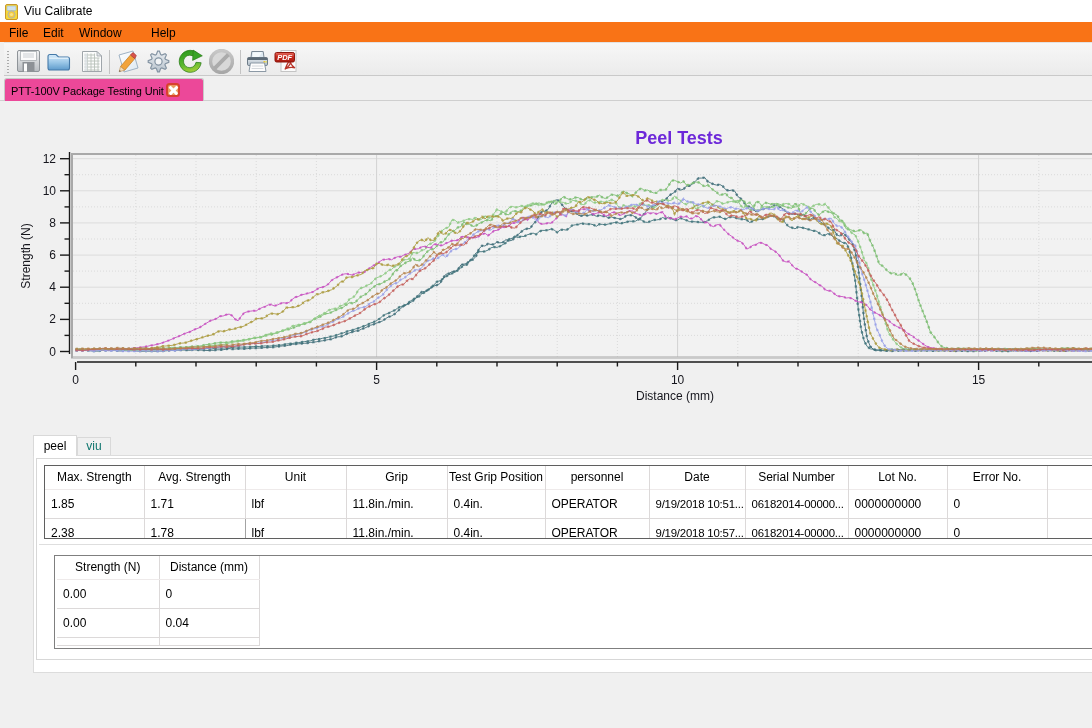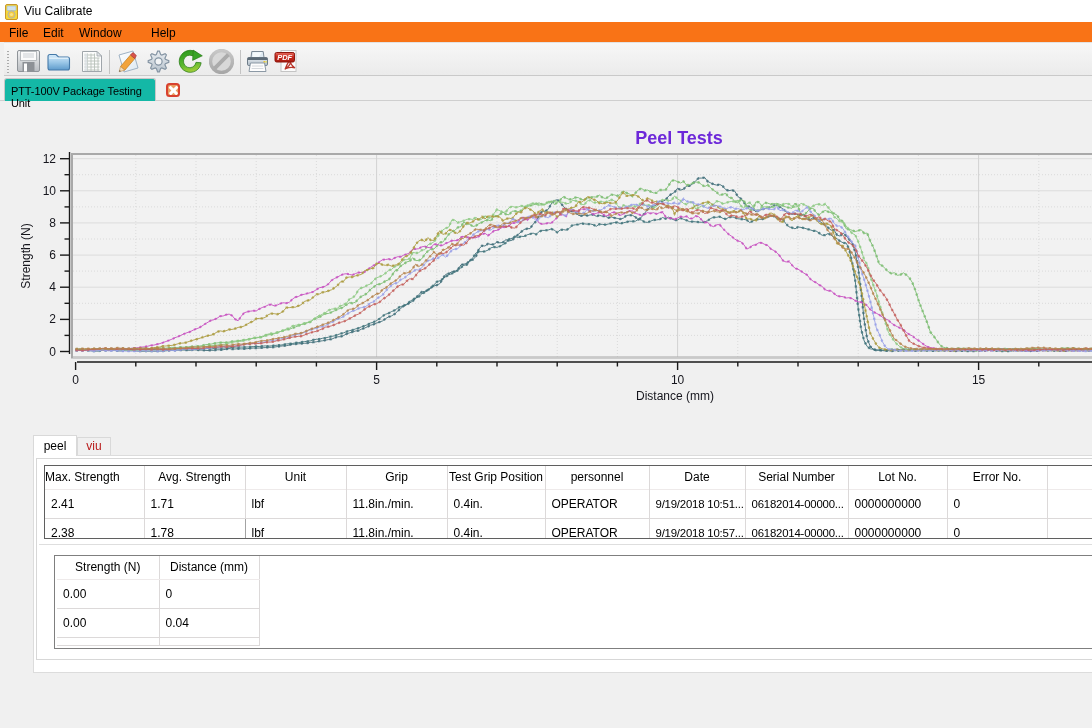--- a/index.html
+++ b/index.html
@@ -4,21 +4,21 @@
 * { margin:0; padding:0; box-sizing:border-box; }
 html,body { width:1092px; height:728px; overflow:hidden; background:#f0f0f0;
   font-family:"Liberation Sans",sans-serif; font-size:12px; color:#000; }
 .titlebar { position:absolute; left:0; top:0; width:1092px; height:22px; background:#fff; }
 .titlebar .txt { position:absolute; left:24px; top:4px; font-size:12px; }
 .menubar { position:absolute; left:0; top:22px; width:1092px; height:20px; background:#f97316; }
 .menubar span { position:absolute; top:4px; font-size:12px; }
 .toolbar { position:absolute; left:4px; top:42px; width:1092px; height:34px;
   background:linear-gradient(#f7f7f7,#ebebeb); border-top:1px solid #e2e2e2; border-bottom:1px solid #c9c9c9;font-style:italic; }
 .tabstrip { position:absolute; left:0; top:77px; width:1092px; height:24px; background:#f0f0f0; border-bottom:1px solid #cfcfcf; }
-.doctab { position:absolute; left:4px; top:1px; width:152px; height:23px; background:#14b8a6;
+.doctab { position:absolute; left:4px; top:1px; width:200px; height:23px; background:#ec4899;
   border:1px solid #c8c8c8; border-bottom:none; border-radius:3px 3px 0 0; }
 .doctab .t { position:absolute; left:6px; font-size:11px; letter-spacing:-0.1px; top:6px; }
 .doctab .x { position:absolute; left:161px; top:4px; width:14px; height:14px; background:#e99d62;
   border:2px solid #d8412f; border-radius:3.5px; }
 .doctab .x:before, .doctab .x:after { content:""; position:absolute; left:-0.5px; top:3.8px;
   width:11px; height:2.6px; background:#fff; border-radius:1px; }
 .doctab .x:before { transform:rotate(45deg); }
 .doctab .x:after { transform:rotate(-45deg); }
 .chart { position:absolute; left:0; top:101px; width:1092px; height:310px; }
 .charttitle { position:absolute; left:479px; top:128px; width:400px; text-align:center;
@@ -260,41 +260,41 @@
 <polyline fill="none" stroke="#ab9b3e" stroke-width="0.9" points="75.6,350.2 78.6,350.1 81.6,349.6 84.6,349.3 87.6,349.1 90.6,349.5 93.7,348.9 96.7,349.0 99.7,349.6 102.7,349.7 105.7,349.5 108.7,349.8 111.7,349.5 114.7,349.3 117.7,349.4 120.8,349.2 123.8,348.8 126.8,349.1 129.8,349.2 132.8,348.8 135.8,348.4 138.8,349.3 141.8,349.4 144.8,348.9 147.8,348.9 150.8,348.4 153.9,347.6 156.9,347.3 159.9,347.0 162.9,346.1 165.9,346.0 168.9,345.6 171.9,345.4 174.9,344.7 177.9,343.8 180.9,343.2 184.0,343.0 187.0,342.2 190.0,341.1 193.0,340.2 196.0,339.4 199.0,338.5 202.0,337.5 205.0,336.6 208.0,335.6 211.1,335.2 214.1,333.9 217.1,331.9 220.1,330.9 223.1,331.4 226.1,330.7 229.1,329.5 232.1,329.4 235.1,328.7 238.1,327.4 241.2,327.0 244.2,326.0 247.2,324.1 250.2,322.5 253.2,321.2 256.2,318.7 259.2,318.4 262.2,318.4 265.2,317.4 268.2,314.7 271.2,313.6 274.3,313.7 277.3,314.2 280.3,313.2 283.3,311.1 286.3,307.7 289.3,307.6 292.3,307.2 295.3,307.2 298.3,305.8 301.4,304.7 304.4,301.4 307.4,300.6 310.4,299.8 313.4,297.0 316.4,294.4 319.4,294.0 322.4,292.3 325.4,291.9 328.4,290.8 331.5,289.8 334.5,287.7 337.5,285.5 340.5,281.8 343.5,281.4 346.5,277.6 349.5,277.0 352.5,277.0 355.5,275.8 358.5,275.1 361.5,274.4 364.6,270.6 367.6,269.8 370.6,268.8 373.6,267.9 376.6,263.7 379.6,263.4 382.6,264.8 385.6,265.3 388.6,264.8 391.6,266.2 394.7,265.1 397.7,264.6 400.7,261.8 403.7,257.4 406.7,256.0 409.7,254.2 412.7,249.8 415.7,244.4 418.7,240.9 421.8,239.8 424.8,241.5 427.8,237.6 430.8,240.2 433.8,240.4 436.8,235.5 439.8,230.7 442.8,234.4 445.8,233.5 448.8,229.9 451.9,230.2 454.9,232.7 457.9,233.3 460.9,230.2 463.9,225.7 466.9,223.0 469.9,223.0 472.9,221.5 475.9,219.2 478.9,219.3 482.0,216.8 485.0,219.0 488.0,216.0 491.0,216.0 494.0,217.0 497.0,216.1 500.0,217.2 503.0,220.8 506.0,219.0 509.0,218.1 512.1,218.8 515.1,214.8 518.1,212.1 521.1,212.4 524.1,208.4 527.1,207.6 530.1,209.4 533.1,211.0 536.1,215.0 539.1,211.2 542.1,209.4 545.2,213.0 548.2,211.8 551.2,212.2 554.2,213.5 557.2,216.8 560.2,214.5 563.2,210.7 566.2,209.5 569.2,208.7 572.2,207.6 575.3,207.0 578.3,201.9 581.3,202.2 584.3,200.2 587.3,196.7 590.3,197.9 593.3,199.4 596.3,200.4 599.3,203.1 602.4,203.7 605.4,202.9 608.4,202.5 611.4,203.3 614.4,203.0 617.4,200.7 620.4,196.0 623.4,192.5 626.4,195.9 629.4,195.7 632.5,195.1 635.5,195.1 638.5,196.6 641.5,199.5 644.5,201.3 647.5,198.4 650.5,199.3 653.5,201.9 656.5,201.5 659.5,203.5 662.6,203.6 665.6,205.9 668.6,205.5 671.6,207.0 674.6,213.8 677.6,209.9 680.6,208.2 683.6,209.8 686.6,211.8 689.6,208.5 692.7,208.1 695.7,205.5 698.7,204.9 701.7,203.6 704.7,202.5 707.7,201.8 710.7,203.1 713.7,205.6 716.7,205.5 719.7,208.8 722.8,209.1 725.8,211.2 728.8,212.4 731.8,211.3 734.8,211.2 737.8,212.2 740.8,210.1 743.8,213.6 746.8,219.2 749.8,218.7 752.9,220.1 755.9,220.5 758.9,216.0 761.9,217.3 764.9,218.3 767.9,215.6 770.9,212.8 773.9,214.4 776.9,217.5 779.9,221.8 783.0,221.7 786.0,216.6 789.0,217.3 792.0,220.9 795.0,217.3 798.0,215.7 801.0,219.2 804.0,218.9 807.0,217.9 810.0,217.0 813.1,215.3 816.1,218.7 819.1,223.3 822.1,224.0 825.1,223.1 828.1,224.2 831.1,225.7 834.1,234.8 837.1,243.3 840.1,245.4 843.2,246.0 846.2,251.7 849.2,257.0 852.2,264.2 855.2,272.3 858.2,280.5 861.2,289.8 864.2,304.1 867.2,318.9 870.2,333.2 873.3,339.1 876.3,344.3 879.3,347.8 882.3,348.7 885.3,349.5 888.3,349.9 891.3,350.1 894.3,349.8 897.3,349.6 900.3,350.0 903.4,350.3 906.4,350.3 909.4,350.3 912.4,349.9 915.4,350.0 918.4,350.1 921.4,350.3 924.4,350.2 927.4,349.8 930.4,349.4 933.5,349.5 936.5,350.2 939.5,350.6 942.5,350.0 945.5,350.2 948.5,350.4 951.5,350.4 954.5,350.6 957.5,350.0 960.5,349.9 963.6,350.2 966.6,350.2 969.6,349.8 972.6,349.7 975.6,349.9 978.6,349.6 981.6,349.7 984.6,349.8 987.6,349.4 990.6,349.8 993.7,350.0 996.7,349.7 999.7,350.2 1002.7,350.4 1005.7,350.2 1008.7,350.4 1011.7,349.9 1014.7,350.4 1017.7,350.9 1020.7,350.2 1023.8,349.6 1026.8,349.5 1029.8,349.2 1032.8,349.5 1035.8,349.6 1038.8,349.5 1041.8,349.9 1044.8,350.4 1047.8,350.4 1050.8,350.4 1053.8,350.1 1056.9,350.3 1059.9,350.5 1062.9,350.9 1065.9,350.6 1068.9,350.0 1071.9,350.0 1074.9,350.3 1077.9,350.3 1080.9,349.7 1084.0,350.1 1087.0,350.3 1090.0,350.0 1093.0,349.6"></polyline>
 <polyline fill="none" stroke="#ab9b3e" stroke-width="2.3" stroke-dasharray="2.2 3.6" opacity="0.8" points="75.6,350.2 78.6,350.1 81.6,349.6 84.6,349.3 87.6,349.1 90.6,349.5 93.7,348.9 96.7,349.0 99.7,349.6 102.7,349.7 105.7,349.5 108.7,349.8 111.7,349.5 114.7,349.3 117.7,349.4 120.8,349.2 123.8,348.8 126.8,349.1 129.8,349.2 132.8,348.8 135.8,348.4 138.8,349.3 141.8,349.4 144.8,348.9 147.8,348.9 150.8,348.4 153.9,347.6 156.9,347.3 159.9,347.0 162.9,346.1 165.9,346.0 168.9,345.6 171.9,345.4 174.9,344.7 177.9,343.8 180.9,343.2 184.0,343.0 187.0,342.2 190.0,341.1 193.0,340.2 196.0,339.4 199.0,338.5 202.0,337.5 205.0,336.6 208.0,335.6 211.1,335.2 214.1,333.9 217.1,331.9 220.1,330.9 223.1,331.4 226.1,330.7 229.1,329.5 232.1,329.4 235.1,328.7 238.1,327.4 241.2,327.0 244.2,326.0 247.2,324.1 250.2,322.5 253.2,321.2 256.2,318.7 259.2,318.4 262.2,318.4 265.2,317.4 268.2,314.7 271.2,313.6 274.3,313.7 277.3,314.2 280.3,313.2 283.3,311.1 286.3,307.7 289.3,307.6 292.3,307.2 295.3,307.2 298.3,305.8 301.4,304.7 304.4,301.4 307.4,300.6 310.4,299.8 313.4,297.0 316.4,294.4 319.4,294.0 322.4,292.3 325.4,291.9 328.4,290.8 331.5,289.8 334.5,287.7 337.5,285.5 340.5,281.8 343.5,281.4 346.5,277.6 349.5,277.0 352.5,277.0 355.5,275.8 358.5,275.1 361.5,274.4 364.6,270.6 367.6,269.8 370.6,268.8 373.6,267.9 376.6,263.7 379.6,263.4 382.6,264.8 385.6,265.3 388.6,264.8 391.6,266.2 394.7,265.1 397.7,264.6 400.7,261.8 403.7,257.4 406.7,256.0 409.7,254.2 412.7,249.8 415.7,244.4 418.7,240.9 421.8,239.8 424.8,241.5 427.8,237.6 430.8,240.2 433.8,240.4 436.8,235.5 439.8,230.7 442.8,234.4 445.8,233.5 448.8,229.9 451.9,230.2 454.9,232.7 457.9,233.3 460.9,230.2 463.9,225.7 466.9,223.0 469.9,223.0 472.9,221.5 475.9,219.2 478.9,219.3 482.0,216.8 485.0,219.0 488.0,216.0 491.0,216.0 494.0,217.0 497.0,216.1 500.0,217.2 503.0,220.8 506.0,219.0 509.0,218.1 512.1,218.8 515.1,214.8 518.1,212.1 521.1,212.4 524.1,208.4 527.1,207.6 530.1,209.4 533.1,211.0 536.1,215.0 539.1,211.2 542.1,209.4 545.2,213.0 548.2,211.8 551.2,212.2 554.2,213.5 557.2,216.8 560.2,214.5 563.2,210.7 566.2,209.5 569.2,208.7 572.2,207.6 575.3,207.0 578.3,201.9 581.3,202.2 584.3,200.2 587.3,196.7 590.3,197.9 593.3,199.4 596.3,200.4 599.3,203.1 602.4,203.7 605.4,202.9 608.4,202.5 611.4,203.3 614.4,203.0 617.4,200.7 620.4,196.0 623.4,192.5 626.4,195.9 629.4,195.7 632.5,195.1 635.5,195.1 638.5,196.6 641.5,199.5 644.5,201.3 647.5,198.4 650.5,199.3 653.5,201.9 656.5,201.5 659.5,203.5 662.6,203.6 665.6,205.9 668.6,205.5 671.6,207.0 674.6,213.8 677.6,209.9 680.6,208.2 683.6,209.8 686.6,211.8 689.6,208.5 692.7,208.1 695.7,205.5 698.7,204.9 701.7,203.6 704.7,202.5 707.7,201.8 710.7,203.1 713.7,205.6 716.7,205.5 719.7,208.8 722.8,209.1 725.8,211.2 728.8,212.4 731.8,211.3 734.8,211.2 737.8,212.2 740.8,210.1 743.8,213.6 746.8,219.2 749.8,218.7 752.9,220.1 755.9,220.5 758.9,216.0 761.9,217.3 764.9,218.3 767.9,215.6 770.9,212.8 773.9,214.4 776.9,217.5 779.9,221.8 783.0,221.7 786.0,216.6 789.0,217.3 792.0,220.9 795.0,217.3 798.0,215.7 801.0,219.2 804.0,218.9 807.0,217.9 810.0,217.0 813.1,215.3 816.1,218.7 819.1,223.3 822.1,224.0 825.1,223.1 828.1,224.2 831.1,225.7 834.1,234.8 837.1,243.3 840.1,245.4 843.2,246.0 846.2,251.7 849.2,257.0 852.2,264.2 855.2,272.3 858.2,280.5 861.2,289.8 864.2,304.1 867.2,318.9 870.2,333.2 873.3,339.1 876.3,344.3 879.3,347.8 882.3,348.7 885.3,349.5 888.3,349.9 891.3,350.1 894.3,349.8 897.3,349.6 900.3,350.0 903.4,350.3 906.4,350.3 909.4,350.3 912.4,349.9 915.4,350.0 918.4,350.1 921.4,350.3 924.4,350.2 927.4,349.8 930.4,349.4 933.5,349.5 936.5,350.2 939.5,350.6 942.5,350.0 945.5,350.2 948.5,350.4 951.5,350.4 954.5,350.6 957.5,350.0 960.5,349.9 963.6,350.2 966.6,350.2 969.6,349.8 972.6,349.7 975.6,349.9 978.6,349.6 981.6,349.7 984.6,349.8 987.6,349.4 990.6,349.8 993.7,350.0 996.7,349.7 999.7,350.2 1002.7,350.4 1005.7,350.2 1008.7,350.4 1011.7,349.9 1014.7,350.4 1017.7,350.9 1020.7,350.2 1023.8,349.6 1026.8,349.5 1029.8,349.2 1032.8,349.5 1035.8,349.6 1038.8,349.5 1041.8,349.9 1044.8,350.4 1047.8,350.4 1050.8,350.4 1053.8,350.1 1056.9,350.3 1059.9,350.5 1062.9,350.9 1065.9,350.6 1068.9,350.0 1071.9,350.0 1074.9,350.3 1077.9,350.3 1080.9,349.7 1084.0,350.1 1087.0,350.3 1090.0,350.0 1093.0,349.6"></polyline>
 <polyline fill="none" stroke="#98a0e8" stroke-width="0.9" points="75.6,350.4 78.6,350.4 81.6,350.7 84.6,350.4 87.6,350.4 90.6,350.8 93.7,351.1 96.7,350.8 99.7,350.3 102.7,350.0 105.7,350.5 108.7,350.9 111.7,350.7 114.7,350.6 117.7,350.7 120.8,351.0 123.8,351.0 126.8,351.2 129.8,351.2 132.8,351.2 135.8,351.2 138.8,351.1 141.8,350.6 144.8,350.7 147.8,350.8 150.8,351.0 153.9,350.8 156.9,351.0 159.9,351.2 162.9,350.9 165.9,350.3 168.9,350.2 171.9,350.6 174.9,350.5 177.9,350.0 180.9,349.7 184.0,349.1 187.0,348.9 190.0,349.3 193.0,349.4 196.0,349.1 199.0,348.7 202.0,348.8 205.0,348.4 208.0,348.2 211.1,348.0 214.1,347.0 217.1,346.7 220.1,347.0 223.1,346.6 226.1,346.3 229.1,346.2 232.1,345.8 235.1,345.9 238.1,345.7 241.2,344.8 244.2,344.3 247.2,344.1 250.2,343.5 253.2,343.5 256.2,343.4 259.2,342.8 262.2,342.4 265.2,341.8 268.2,341.1 271.2,340.5 274.3,340.4 277.3,339.7 280.3,339.0 283.3,338.1 286.3,337.9 289.3,337.1 292.3,335.7 295.3,334.8 298.3,334.3 301.4,333.4 304.4,332.4 307.4,330.9 310.4,329.9 313.4,329.1 316.4,328.1 319.4,327.2 322.4,326.5 325.4,325.8 328.4,323.8 331.5,322.4 334.5,321.0 337.5,319.0 340.5,318.0 343.5,316.5 346.5,314.4 349.5,312.5 352.5,311.0 355.5,310.3 358.5,308.4 361.5,307.6 364.6,307.0 367.6,305.3 370.6,302.7 373.6,301.8 376.6,298.8 379.6,296.9 382.6,295.0 385.6,290.9 388.6,288.1 391.6,285.1 394.7,283.4 397.7,282.9 400.7,279.6 403.7,278.5 406.7,276.0 409.7,273.6 412.7,272.1 415.7,269.6 418.7,270.1 421.8,267.8 424.8,263.8 427.8,260.6 430.8,260.0 433.8,258.3 436.8,259.0 439.8,256.7 442.8,254.7 445.8,257.3 448.8,253.8 451.9,250.1 454.9,249.1 457.9,248.7 460.9,244.7 463.9,243.3 466.9,240.2 469.9,238.0 472.9,235.0 475.9,232.9 478.9,231.1 482.0,230.8 485.0,230.7 488.0,229.0 491.0,230.2 494.0,227.2 497.0,225.2 500.0,226.1 503.0,225.8 506.0,223.1 509.0,223.2 512.1,219.2 515.1,219.5 518.1,222.2 521.1,221.2 524.1,219.6 527.1,218.2 530.1,215.5 533.1,217.7 536.1,220.6 539.1,219.5 542.1,214.4 545.2,216.6 548.2,217.9 551.2,215.0 554.2,212.6 557.2,212.3 560.2,212.7 563.2,214.7 566.2,216.0 569.2,211.2 572.2,209.3 575.3,212.0 578.3,212.8 581.3,213.5 584.3,212.7 587.3,209.2 590.3,210.2 593.3,211.0 596.3,210.8 599.3,210.4 602.4,209.2 605.4,207.2 608.4,205.3 611.4,206.1 614.4,207.1 617.4,208.3 620.4,207.7 623.4,208.5 626.4,206.7 629.4,206.0 632.5,204.4 635.5,204.4 638.5,205.5 641.5,204.6 644.5,204.7 647.5,206.5 650.5,206.0 653.5,205.1 656.5,203.3 659.5,200.7 662.6,203.4 665.6,202.7 668.6,203.5 671.6,203.8 674.6,202.8 677.6,204.2 680.6,202.9 683.6,198.8 686.6,201.2 689.6,202.1 692.7,202.2 695.7,204.0 698.7,204.5 701.7,204.9 704.7,207.0 707.7,208.4 710.7,206.5 713.7,205.7 716.7,205.7 719.7,206.5 722.8,207.5 725.8,209.0 728.8,207.7 731.8,207.0 734.8,208.9 737.8,208.4 740.8,209.7 743.8,209.6 746.8,208.1 749.8,208.1 752.9,208.8 755.9,210.5 758.9,210.7 761.9,208.8 764.9,208.6 767.9,208.8 770.9,209.4 773.9,209.3 776.9,206.6 779.9,210.7 783.0,209.8 786.0,210.5 789.0,213.2 792.0,213.7 795.0,210.2 798.0,210.9 801.0,212.4 804.0,209.5 807.0,207.3 810.0,210.9 813.1,214.3 816.1,217.4 819.1,221.0 822.1,219.7 825.1,218.7 828.1,219.3 831.1,218.1 834.1,223.4 837.1,226.1 840.1,225.9 843.2,229.0 846.2,234.0 849.2,238.4 852.2,242.4 855.2,245.4 858.2,257.4 861.2,270.7 864.2,279.6 867.2,289.8 870.2,300.9 873.3,314.6 876.3,327.9 879.3,334.1 882.3,341.5 885.3,346.7 888.3,349.0 891.3,349.8 894.3,349.9 897.3,350.2 900.3,350.6 903.4,350.2 906.4,350.9 909.4,351.1 912.4,350.7 915.4,350.8 918.4,350.6 921.4,350.1 924.4,350.3 927.4,350.4 930.4,350.2 933.5,350.3 936.5,350.4 939.5,350.4 942.5,350.0 945.5,350.1 948.5,350.3 951.5,350.4 954.5,350.1 957.5,350.0 960.5,349.8 963.6,350.2 966.6,350.5 969.6,350.3 972.6,350.2 975.6,350.1 978.6,350.5 981.6,350.8 984.6,350.3 987.6,350.2 990.6,350.7 993.7,350.5 996.7,350.4 999.7,350.4 1002.7,350.4 1005.7,350.5 1008.7,350.6 1011.7,350.6 1014.7,350.6 1017.7,351.0 1020.7,350.8 1023.8,351.0 1026.8,350.8 1029.8,350.7 1032.8,350.9 1035.8,350.7 1038.8,350.5 1041.8,350.4 1044.8,350.3 1047.8,350.6 1050.8,350.4 1053.8,350.0 1056.9,349.8 1059.9,350.1 1062.9,350.4 1065.9,350.3 1068.9,350.3 1071.9,350.7 1074.9,350.8 1077.9,350.7 1080.9,350.9 1084.0,351.1 1087.0,351.0 1090.0,350.8 1093.0,350.5"></polyline>
 <polyline fill="none" stroke="#98a0e8" stroke-width="2.3" stroke-dasharray="2.2 3.6" opacity="0.8" points="75.6,350.4 78.6,350.4 81.6,350.7 84.6,350.4 87.6,350.4 90.6,350.8 93.7,351.1 96.7,350.8 99.7,350.3 102.7,350.0 105.7,350.5 108.7,350.9 111.7,350.7 114.7,350.6 117.7,350.7 120.8,351.0 123.8,351.0 126.8,351.2 129.8,351.2 132.8,351.2 135.8,351.2 138.8,351.1 141.8,350.6 144.8,350.7 147.8,350.8 150.8,351.0 153.9,350.8 156.9,351.0 159.9,351.2 162.9,350.9 165.9,350.3 168.9,350.2 171.9,350.6 174.9,350.5 177.9,350.0 180.9,349.7 184.0,349.1 187.0,348.9 190.0,349.3 193.0,349.4 196.0,349.1 199.0,348.7 202.0,348.8 205.0,348.4 208.0,348.2 211.1,348.0 214.1,347.0 217.1,346.7 220.1,347.0 223.1,346.6 226.1,346.3 229.1,346.2 232.1,345.8 235.1,345.9 238.1,345.7 241.2,344.8 244.2,344.3 247.2,344.1 250.2,343.5 253.2,343.5 256.2,343.4 259.2,342.8 262.2,342.4 265.2,341.8 268.2,341.1 271.2,340.5 274.3,340.4 277.3,339.7 280.3,339.0 283.3,338.1 286.3,337.9 289.3,337.1 292.3,335.7 295.3,334.8 298.3,334.3 301.4,333.4 304.4,332.4 307.4,330.9 310.4,329.9 313.4,329.1 316.4,328.1 319.4,327.2 322.4,326.5 325.4,325.8 328.4,323.8 331.5,322.4 334.5,321.0 337.5,319.0 340.5,318.0 343.5,316.5 346.5,314.4 349.5,312.5 352.5,311.0 355.5,310.3 358.5,308.4 361.5,307.6 364.6,307.0 367.6,305.3 370.6,302.7 373.6,301.8 376.6,298.8 379.6,296.9 382.6,295.0 385.6,290.9 388.6,288.1 391.6,285.1 394.7,283.4 397.7,282.9 400.7,279.6 403.7,278.5 406.7,276.0 409.7,273.6 412.7,272.1 415.7,269.6 418.7,270.1 421.8,267.8 424.8,263.8 427.8,260.6 430.8,260.0 433.8,258.3 436.8,259.0 439.8,256.7 442.8,254.7 445.8,257.3 448.8,253.8 451.9,250.1 454.9,249.1 457.9,248.7 460.9,244.7 463.9,243.3 466.9,240.2 469.9,238.0 472.9,235.0 475.9,232.9 478.9,231.1 482.0,230.8 485.0,230.7 488.0,229.0 491.0,230.2 494.0,227.2 497.0,225.2 500.0,226.1 503.0,225.8 506.0,223.1 509.0,223.2 512.1,219.2 515.1,219.5 518.1,222.2 521.1,221.2 524.1,219.6 527.1,218.2 530.1,215.5 533.1,217.7 536.1,220.6 539.1,219.5 542.1,214.4 545.2,216.6 548.2,217.9 551.2,215.0 554.2,212.6 557.2,212.3 560.2,212.7 563.2,214.7 566.2,216.0 569.2,211.2 572.2,209.3 575.3,212.0 578.3,212.8 581.3,213.5 584.3,212.7 587.3,209.2 590.3,210.2 593.3,211.0 596.3,210.8 599.3,210.4 602.4,209.2 605.4,207.2 608.4,205.3 611.4,206.1 614.4,207.1 617.4,208.3 620.4,207.7 623.4,208.5 626.4,206.7 629.4,206.0 632.5,204.4 635.5,204.4 638.5,205.5 641.5,204.6 644.5,204.7 647.5,206.5 650.5,206.0 653.5,205.1 656.5,203.3 659.5,200.7 662.6,203.4 665.6,202.7 668.6,203.5 671.6,203.8 674.6,202.8 677.6,204.2 680.6,202.9 683.6,198.8 686.6,201.2 689.6,202.1 692.7,202.2 695.7,204.0 698.7,204.5 701.7,204.9 704.7,207.0 707.7,208.4 710.7,206.5 713.7,205.7 716.7,205.7 719.7,206.5 722.8,207.5 725.8,209.0 728.8,207.7 731.8,207.0 734.8,208.9 737.8,208.4 740.8,209.7 743.8,209.6 746.8,208.1 749.8,208.1 752.9,208.8 755.9,210.5 758.9,210.7 761.9,208.8 764.9,208.6 767.9,208.8 770.9,209.4 773.9,209.3 776.9,206.6 779.9,210.7 783.0,209.8 786.0,210.5 789.0,213.2 792.0,213.7 795.0,210.2 798.0,210.9 801.0,212.4 804.0,209.5 807.0,207.3 810.0,210.9 813.1,214.3 816.1,217.4 819.1,221.0 822.1,219.7 825.1,218.7 828.1,219.3 831.1,218.1 834.1,223.4 837.1,226.1 840.1,225.9 843.2,229.0 846.2,234.0 849.2,238.4 852.2,242.4 855.2,245.4 858.2,257.4 861.2,270.7 864.2,279.6 867.2,289.8 870.2,300.9 873.3,314.6 876.3,327.9 879.3,334.1 882.3,341.5 885.3,346.7 888.3,349.0 891.3,349.8 894.3,349.9 897.3,350.2 900.3,350.6 903.4,350.2 906.4,350.9 909.4,351.1 912.4,350.7 915.4,350.8 918.4,350.6 921.4,350.1 924.4,350.3 927.4,350.4 930.4,350.2 933.5,350.3 936.5,350.4 939.5,350.4 942.5,350.0 945.5,350.1 948.5,350.3 951.5,350.4 954.5,350.1 957.5,350.0 960.5,349.8 963.6,350.2 966.6,350.5 969.6,350.3 972.6,350.2 975.6,350.1 978.6,350.5 981.6,350.8 984.6,350.3 987.6,350.2 990.6,350.7 993.7,350.5 996.7,350.4 999.7,350.4 1002.7,350.4 1005.7,350.5 1008.7,350.6 1011.7,350.6 1014.7,350.6 1017.7,351.0 1020.7,350.8 1023.8,351.0 1026.8,350.8 1029.8,350.7 1032.8,350.9 1035.8,350.7 1038.8,350.5 1041.8,350.4 1044.8,350.3 1047.8,350.6 1050.8,350.4 1053.8,350.0 1056.9,349.8 1059.9,350.1 1062.9,350.4 1065.9,350.3 1068.9,350.3 1071.9,350.7 1074.9,350.8 1077.9,350.7 1080.9,350.9 1084.0,351.1 1087.0,351.0 1090.0,350.8 1093.0,350.5"></polyline>
 <polyline fill="none" stroke="#c4605c" stroke-width="0.9" points="75.6,349.8 78.6,350.3 81.6,350.4 84.6,350.4 87.6,349.9 90.6,349.4 93.7,349.1 96.7,349.2 99.7,348.8 102.7,348.3 105.7,348.3 108.7,348.7 111.7,348.6 114.7,348.8 117.7,348.8 120.8,348.8 123.8,348.9 126.8,349.1 129.8,349.2 132.8,349.8 135.8,349.2 138.8,349.4 141.8,349.5 144.8,349.2 147.8,349.2 150.8,349.6 153.9,349.1 156.9,349.0 159.9,349.4 162.9,349.6 165.9,349.4 168.9,349.3 171.9,349.0 174.9,348.8 177.9,348.4 180.9,348.3 184.0,348.4 187.0,348.5 190.0,348.3 193.0,348.4 196.0,348.5 199.0,348.3 202.0,348.3 205.0,347.9 208.0,347.3 211.1,347.3 214.1,347.3 217.1,347.2 220.1,346.7 223.1,346.6 226.1,347.0 229.1,346.6 232.1,346.4 235.1,346.2 238.1,345.5 241.2,345.1 244.2,344.4 247.2,343.9 250.2,344.0 253.2,343.6 256.2,343.4 259.2,343.5 262.2,343.1 265.2,342.5 268.2,342.2 271.2,342.0 274.3,341.6 277.3,340.5 280.3,340.3 283.3,339.5 286.3,338.8 289.3,338.0 292.3,337.2 295.3,336.6 298.3,336.4 301.4,336.1 304.4,335.0 307.4,333.7 310.4,332.8 313.4,331.9 316.4,331.4 319.4,330.0 322.4,328.9 325.4,327.2 328.4,326.7 331.5,325.8 334.5,324.7 337.5,323.3 340.5,322.3 343.5,321.6 346.5,320.4 349.5,318.6 352.5,317.1 355.5,315.2 358.5,314.1 361.5,311.9 364.6,309.4 367.6,307.2 370.6,305.9 373.6,304.4 376.6,303.7 379.6,302.1 382.6,299.2 385.6,297.4 388.6,295.1 391.6,291.9 394.7,289.6 397.7,286.4 400.7,284.9 403.7,284.3 406.7,281.0 409.7,278.8 412.7,279.1 415.7,275.5 418.7,271.6 421.8,269.8 424.8,268.5 427.8,266.1 430.8,262.9 433.8,260.6 436.8,255.4 439.8,252.6 442.8,253.7 445.8,252.6 448.8,250.1 451.9,246.9 454.9,245.2 457.9,245.2 460.9,244.7 463.9,245.2 466.9,242.4 469.9,238.1 472.9,237.8 475.9,235.9 478.9,235.4 482.0,233.1 485.0,229.5 488.0,228.7 491.0,227.1 494.0,226.0 497.0,226.9 500.0,227.2 503.0,226.0 506.0,226.7 509.0,225.9 512.1,227.8 515.1,228.1 518.1,225.2 521.1,222.0 524.1,219.7 527.1,217.8 530.1,217.5 533.1,214.6 536.1,215.6 539.1,213.8 542.1,214.1 545.2,215.3 548.2,212.7 551.2,213.0 554.2,214.0 557.2,211.4 560.2,213.6 563.2,209.0 566.2,208.2 569.2,211.5 572.2,210.5 575.3,210.7 578.3,211.3 581.3,207.7 584.3,207.0 587.3,207.5 590.3,207.9 593.3,209.2 596.3,210.3 599.3,211.3 602.4,212.8 605.4,212.0 608.4,210.4 611.4,208.7 614.4,209.0 617.4,208.7 620.4,209.0 623.4,208.3 626.4,208.1 629.4,208.2 632.5,208.2 635.5,209.3 638.5,207.5 641.5,204.2 644.5,201.3 647.5,200.4 650.5,202.7 653.5,202.6 656.5,204.3 659.5,203.8 662.6,203.6 665.6,205.1 668.6,207.7 671.6,208.1 674.6,205.8 677.6,206.9 680.6,210.2 683.6,210.0 686.6,208.4 689.6,212.2 692.7,212.3 695.7,210.5 698.7,209.8 701.7,210.8 704.7,213.5 707.7,212.6 710.7,207.9 713.7,208.8 716.7,210.0 719.7,210.7 722.8,210.4 725.8,213.3 728.8,216.4 731.8,215.5 734.8,215.7 737.8,217.4 740.8,216.9 743.8,216.2 746.8,214.9 749.8,210.9 752.9,213.6 755.9,214.7 758.9,215.0 761.9,217.4 764.9,215.2 767.9,214.3 770.9,215.9 773.9,215.6 776.9,216.7 779.9,220.2 783.0,216.3 786.0,213.0 789.0,214.0 792.0,213.7 795.0,213.9 798.0,213.9 801.0,214.3 804.0,216.3 807.0,215.9 810.0,214.4 813.1,215.9 816.1,218.6 819.1,216.6 822.1,220.1 825.1,218.9 828.1,220.8 831.1,221.8 834.1,228.4 837.1,230.3 840.1,232.1 843.2,235.5 846.2,240.2 849.2,243.0 852.2,244.8 855.2,248.2 858.2,255.3 861.2,259.3 864.2,263.3 867.2,268.3 870.2,274.6 873.3,280.0 876.3,283.9 879.3,289.2 882.3,293.0 885.3,296.8 888.3,301.9 891.3,308.4 894.3,313.7 897.3,319.6 900.3,324.3 903.4,330.3 906.4,335.9 909.4,341.2 912.4,343.1 915.4,344.5 918.4,346.0 921.4,347.0 924.4,347.6 927.4,348.1 930.4,348.6 933.5,348.7 936.5,349.0 939.5,348.9 942.5,349.0 945.5,348.8 948.5,349.2 951.5,349.4 954.5,349.0 957.5,348.9 960.5,349.2 963.6,349.4 966.6,349.5 969.6,349.7 972.6,349.3 975.6,349.3 978.6,349.6 981.6,349.6 984.6,349.4 987.6,349.7 990.6,349.7 993.7,349.8 996.7,349.7 999.7,349.4 1002.7,349.7 1005.7,350.2 1008.7,349.6 1011.7,349.7 1014.7,349.8 1017.7,349.7 1020.7,350.1 1023.8,349.8 1026.8,349.7 1029.8,350.1 1032.8,350.2 1035.8,349.7 1038.8,349.7 1041.8,349.5 1044.8,349.2 1047.8,349.3 1050.8,349.4 1053.8,349.4 1056.9,349.7 1059.9,349.6 1062.9,350.0 1065.9,349.7 1068.9,349.4 1071.9,349.1 1074.9,349.1 1077.9,349.3 1080.9,349.1 1084.0,348.5 1087.0,348.4 1090.0,348.8 1093.0,348.9"></polyline>
 <polyline fill="none" stroke="#c4605c" stroke-width="2.3" stroke-dasharray="2.2 3.6" opacity="0.8" points="75.6,349.8 78.6,350.3 81.6,350.4 84.6,350.4 87.6,349.9 90.6,349.4 93.7,349.1 96.7,349.2 99.7,348.8 102.7,348.3 105.7,348.3 108.7,348.7 111.7,348.6 114.7,348.8 117.7,348.8 120.8,348.8 123.8,348.9 126.8,349.1 129.8,349.2 132.8,349.8 135.8,349.2 138.8,349.4 141.8,349.5 144.8,349.2 147.8,349.2 150.8,349.6 153.9,349.1 156.9,349.0 159.9,349.4 162.9,349.6 165.9,349.4 168.9,349.3 171.9,349.0 174.9,348.8 177.9,348.4 180.9,348.3 184.0,348.4 187.0,348.5 190.0,348.3 193.0,348.4 196.0,348.5 199.0,348.3 202.0,348.3 205.0,347.9 208.0,347.3 211.1,347.3 214.1,347.3 217.1,347.2 220.1,346.7 223.1,346.6 226.1,347.0 229.1,346.6 232.1,346.4 235.1,346.2 238.1,345.5 241.2,345.1 244.2,344.4 247.2,343.9 250.2,344.0 253.2,343.6 256.2,343.4 259.2,343.5 262.2,343.1 265.2,342.5 268.2,342.2 271.2,342.0 274.3,341.6 277.3,340.5 280.3,340.3 283.3,339.5 286.3,338.8 289.3,338.0 292.3,337.2 295.3,336.6 298.3,336.4 301.4,336.1 304.4,335.0 307.4,333.7 310.4,332.8 313.4,331.9 316.4,331.4 319.4,330.0 322.4,328.9 325.4,327.2 328.4,326.7 331.5,325.8 334.5,324.7 337.5,323.3 340.5,322.3 343.5,321.6 346.5,320.4 349.5,318.6 352.5,317.1 355.5,315.2 358.5,314.1 361.5,311.9 364.6,309.4 367.6,307.2 370.6,305.9 373.6,304.4 376.6,303.7 379.6,302.1 382.6,299.2 385.6,297.4 388.6,295.1 391.6,291.9 394.7,289.6 397.7,286.4 400.7,284.9 403.7,284.3 406.7,281.0 409.7,278.8 412.7,279.1 415.7,275.5 418.7,271.6 421.8,269.8 424.8,268.5 427.8,266.1 430.8,262.9 433.8,260.6 436.8,255.4 439.8,252.6 442.8,253.7 445.8,252.6 448.8,250.1 451.9,246.9 454.9,245.2 457.9,245.2 460.9,244.7 463.9,245.2 466.9,242.4 469.9,238.1 472.9,237.8 475.9,235.9 478.9,235.4 482.0,233.1 485.0,229.5 488.0,228.7 491.0,227.1 494.0,226.0 497.0,226.9 500.0,227.2 503.0,226.0 506.0,226.7 509.0,225.9 512.1,227.8 515.1,228.1 518.1,225.2 521.1,222.0 524.1,219.7 527.1,217.8 530.1,217.5 533.1,214.6 536.1,215.6 539.1,213.8 542.1,214.1 545.2,215.3 548.2,212.7 551.2,213.0 554.2,214.0 557.2,211.4 560.2,213.6 563.2,209.0 566.2,208.2 569.2,211.5 572.2,210.5 575.3,210.7 578.3,211.3 581.3,207.7 584.3,207.0 587.3,207.5 590.3,207.9 593.3,209.2 596.3,210.3 599.3,211.3 602.4,212.8 605.4,212.0 608.4,210.4 611.4,208.7 614.4,209.0 617.4,208.7 620.4,209.0 623.4,208.3 626.4,208.1 629.4,208.2 632.5,208.2 635.5,209.3 638.5,207.5 641.5,204.2 644.5,201.3 647.5,200.4 650.5,202.7 653.5,202.6 656.5,204.3 659.5,203.8 662.6,203.6 665.6,205.1 668.6,207.7 671.6,208.1 674.6,205.8 677.6,206.9 680.6,210.2 683.6,210.0 686.6,208.4 689.6,212.2 692.7,212.3 695.7,210.5 698.7,209.8 701.7,210.8 704.7,213.5 707.7,212.6 710.7,207.9 713.7,208.8 716.7,210.0 719.7,210.7 722.8,210.4 725.8,213.3 728.8,216.4 731.8,215.5 734.8,215.7 737.8,217.4 740.8,216.9 743.8,216.2 746.8,214.9 749.8,210.9 752.9,213.6 755.9,214.7 758.9,215.0 761.9,217.4 764.9,215.2 767.9,214.3 770.9,215.9 773.9,215.6 776.9,216.7 779.9,220.2 783.0,216.3 786.0,213.0 789.0,214.0 792.0,213.7 795.0,213.9 798.0,213.9 801.0,214.3 804.0,216.3 807.0,215.9 810.0,214.4 813.1,215.9 816.1,218.6 819.1,216.6 822.1,220.1 825.1,218.9 828.1,220.8 831.1,221.8 834.1,228.4 837.1,230.3 840.1,232.1 843.2,235.5 846.2,240.2 849.2,243.0 852.2,244.8 855.2,248.2 858.2,255.3 861.2,259.3 864.2,263.3 867.2,268.3 870.2,274.6 873.3,280.0 876.3,283.9 879.3,289.2 882.3,293.0 885.3,296.8 888.3,301.9 891.3,308.4 894.3,313.7 897.3,319.6 900.3,324.3 903.4,330.3 906.4,335.9 909.4,341.2 912.4,343.1 915.4,344.5 918.4,346.0 921.4,347.0 924.4,347.6 927.4,348.1 930.4,348.6 933.5,348.7 936.5,349.0 939.5,348.9 942.5,349.0 945.5,348.8 948.5,349.2 951.5,349.4 954.5,349.0 957.5,348.9 960.5,349.2 963.6,349.4 966.6,349.5 969.6,349.7 972.6,349.3 975.6,349.3 978.6,349.6 981.6,349.6 984.6,349.4 987.6,349.7 990.6,349.7 993.7,349.8 996.7,349.7 999.7,349.4 1002.7,349.7 1005.7,350.2 1008.7,349.6 1011.7,349.7 1014.7,349.8 1017.7,349.7 1020.7,350.1 1023.8,349.8 1026.8,349.7 1029.8,350.1 1032.8,350.2 1035.8,349.7 1038.8,349.7 1041.8,349.5 1044.8,349.2 1047.8,349.3 1050.8,349.4 1053.8,349.4 1056.9,349.7 1059.9,349.6 1062.9,350.0 1065.9,349.7 1068.9,349.4 1071.9,349.1 1074.9,349.1 1077.9,349.3 1080.9,349.1 1084.0,348.5 1087.0,348.4 1090.0,348.8 1093.0,348.9"></polyline>
 <polyline fill="none" stroke="#b5854f" stroke-width="0.9" points="75.6,348.8 78.6,348.8 81.6,348.7 84.6,348.6 87.6,348.6 90.6,348.7 93.7,348.6 96.7,348.8 99.7,348.6 102.7,348.5 105.7,348.5 108.7,348.7 111.7,348.6 114.7,348.3 117.7,347.8 120.8,348.2 123.8,348.3 126.8,348.6 129.8,348.5 132.8,348.7 135.8,348.4 138.8,348.2 141.8,348.2 144.8,348.3 147.8,348.5 150.8,348.5 153.9,348.2 156.9,348.5 159.9,348.4 162.9,348.4 165.9,348.7 168.9,348.8 171.9,348.5 174.9,348.4 177.9,348.5 180.9,348.2 184.0,347.9 187.0,347.7 190.0,347.3 193.0,347.1 196.0,347.0 199.0,347.1 202.0,346.9 205.0,346.7 208.0,346.4 211.1,346.5 214.1,346.3 217.1,345.9 220.1,345.4 223.1,345.1 226.1,345.2 229.1,345.4 232.1,344.9 235.1,344.3 238.1,344.0 241.2,344.1 244.2,343.9 247.2,343.4 250.2,343.0 253.2,342.6 256.2,342.1 259.2,341.2 262.2,340.8 265.2,340.6 268.2,340.1 271.2,339.4 274.3,338.8 277.3,338.4 280.3,337.7 283.3,337.4 286.3,336.6 289.3,335.8 292.3,334.7 295.3,333.8 298.3,333.6 301.4,333.0 304.4,331.9 307.4,330.5 310.4,329.2 313.4,328.3 316.4,327.1 319.4,326.1 322.4,324.8 325.4,323.7 328.4,322.7 331.5,321.2 334.5,319.5 337.5,317.9 340.5,316.3 343.5,314.2 346.5,311.4 349.5,309.3 352.5,309.0 355.5,308.1 358.5,304.8 361.5,303.8 364.6,301.8 367.6,300.2 370.6,297.8 373.6,295.8 376.6,293.8 379.6,293.4 382.6,289.3 385.6,288.0 388.6,285.4 391.6,282.9 394.7,281.2 397.7,279.0 400.7,275.4 403.7,273.4 406.7,273.0 409.7,271.9 412.7,268.5 415.7,264.1 418.7,266.7 421.8,264.7 424.8,261.8 427.8,258.5 430.8,255.6 433.8,252.1 436.8,254.2 439.8,253.7 442.8,250.0 445.8,249.1 448.8,247.1 451.9,243.9 454.9,245.7 457.9,243.0 460.9,238.9 463.9,238.1 466.9,235.1 469.9,233.7 472.9,231.4 475.9,229.1 478.9,229.5 482.0,230.0 485.0,229.6 488.0,225.9 491.0,224.6 494.0,225.4 497.0,228.1 500.0,226.4 503.0,223.3 506.0,223.3 509.0,223.5 512.1,221.6 515.1,221.0 518.1,219.9 521.1,218.1 524.1,217.6 527.1,218.0 530.1,217.5 533.1,215.1 536.1,217.0 539.1,216.8 542.1,216.1 545.2,213.1 548.2,213.1 551.2,214.6 554.2,214.7 557.2,211.8 560.2,211.7 563.2,211.5 566.2,210.6 569.2,212.5 572.2,214.0 575.3,213.8 578.3,213.7 581.3,213.7 584.3,214.3 587.3,213.1 590.3,211.2 593.3,210.9 596.3,209.8 599.3,211.5 602.4,212.1 605.4,211.5 608.4,212.8 611.4,215.9 614.4,214.5 617.4,213.0 620.4,212.3 623.4,212.8 626.4,212.7 629.4,211.0 632.5,212.9 635.5,211.9 638.5,208.0 641.5,207.7 644.5,209.9 647.5,209.7 650.5,208.8 653.5,209.1 656.5,210.1 659.5,206.3 662.6,208.7 665.6,207.2 668.6,206.6 671.6,207.3 674.6,209.5 677.6,211.2 680.6,209.9 683.6,208.9 686.6,210.4 689.6,212.6 692.7,213.3 695.7,213.0 698.7,213.5 701.7,210.6 704.7,211.5 707.7,212.0 710.7,211.8 713.7,210.8 716.7,211.8 719.7,212.0 722.8,211.2 725.8,210.2 728.8,213.0 731.8,212.4 734.8,212.2 737.8,212.3 740.8,210.3 743.8,212.3 746.8,213.8 749.8,213.8 752.9,215.2 755.9,214.2 758.9,214.5 761.9,218.2 764.9,217.7 767.9,216.8 770.9,216.0 773.9,215.7 776.9,217.6 779.9,218.4 783.0,219.0 786.0,217.2 789.0,217.0 792.0,218.9 795.0,218.4 798.0,217.3 801.0,218.7 804.0,218.8 807.0,219.4 810.0,220.4 813.1,219.4 816.1,218.8 819.1,219.2 822.1,220.1 825.1,225.8 828.1,231.0 831.1,233.5 834.1,238.3 837.1,241.6 840.1,244.7 843.2,248.3 846.2,248.9 849.2,248.8 852.2,253.6 855.2,258.6 858.2,264.4 861.2,268.9 864.2,273.5 867.2,279.5 870.2,286.1 873.3,293.9 876.3,300.3 879.3,307.1 882.3,314.1 885.3,320.4 888.3,326.9 891.3,333.2 894.3,338.9 897.3,340.9 900.3,343.5 903.4,345.9 906.4,347.2 909.4,347.9 912.4,348.6 915.4,349.0 918.4,349.0 921.4,348.8 924.4,348.8 927.4,348.8 930.4,348.8 933.5,349.1 936.5,348.9 939.5,348.8 942.5,349.0 945.5,349.2 948.5,348.9 951.5,348.7 954.5,348.8 957.5,348.9 960.5,348.9 963.6,348.8 966.6,348.2 969.6,348.3 972.6,348.4 975.6,348.6 978.6,348.8 981.6,348.5 984.6,348.5 987.6,348.5 990.6,348.6 993.7,348.5 996.7,348.8 999.7,349.1 1002.7,349.3 1005.7,349.2 1008.7,349.2 1011.7,349.2 1014.7,349.0 1017.7,348.6 1020.7,349.0 1023.8,348.7 1026.8,348.3 1029.8,348.1 1032.8,347.8 1035.8,347.7 1038.8,347.7 1041.8,347.7 1044.8,347.8 1047.8,348.0 1050.8,348.2 1053.8,348.5 1056.9,348.6 1059.9,348.6 1062.9,348.7 1065.9,348.7 1068.9,348.5 1071.9,348.1 1074.9,348.3 1077.9,348.5 1080.9,348.6 1084.0,348.6 1087.0,348.7 1090.0,348.8 1093.0,348.9"></polyline>
 <polyline fill="none" stroke="#b5854f" stroke-width="2.3" stroke-dasharray="2.2 3.6" opacity="0.8" points="75.6,348.8 78.6,348.8 81.6,348.7 84.6,348.6 87.6,348.6 90.6,348.7 93.7,348.6 96.7,348.8 99.7,348.6 102.7,348.5 105.7,348.5 108.7,348.7 111.7,348.6 114.7,348.3 117.7,347.8 120.8,348.2 123.8,348.3 126.8,348.6 129.8,348.5 132.8,348.7 135.8,348.4 138.8,348.2 141.8,348.2 144.8,348.3 147.8,348.5 150.8,348.5 153.9,348.2 156.9,348.5 159.9,348.4 162.9,348.4 165.9,348.7 168.9,348.8 171.9,348.5 174.9,348.4 177.9,348.5 180.9,348.2 184.0,347.9 187.0,347.7 190.0,347.3 193.0,347.1 196.0,347.0 199.0,347.1 202.0,346.9 205.0,346.7 208.0,346.4 211.1,346.5 214.1,346.3 217.1,345.9 220.1,345.4 223.1,345.1 226.1,345.2 229.1,345.4 232.1,344.9 235.1,344.3 238.1,344.0 241.2,344.1 244.2,343.9 247.2,343.4 250.2,343.0 253.2,342.6 256.2,342.1 259.2,341.2 262.2,340.8 265.2,340.6 268.2,340.1 271.2,339.4 274.3,338.8 277.3,338.4 280.3,337.7 283.3,337.4 286.3,336.6 289.3,335.8 292.3,334.7 295.3,333.8 298.3,333.6 301.4,333.0 304.4,331.9 307.4,330.5 310.4,329.2 313.4,328.3 316.4,327.1 319.4,326.1 322.4,324.8 325.4,323.7 328.4,322.7 331.5,321.2 334.5,319.5 337.5,317.9 340.5,316.3 343.5,314.2 346.5,311.4 349.5,309.3 352.5,309.0 355.5,308.1 358.5,304.8 361.5,303.8 364.6,301.8 367.6,300.2 370.6,297.8 373.6,295.8 376.6,293.8 379.6,293.4 382.6,289.3 385.6,288.0 388.6,285.4 391.6,282.9 394.7,281.2 397.7,279.0 400.7,275.4 403.7,273.4 406.7,273.0 409.7,271.9 412.7,268.5 415.7,264.1 418.7,266.7 421.8,264.7 424.8,261.8 427.8,258.5 430.8,255.6 433.8,252.1 436.8,254.2 439.8,253.7 442.8,250.0 445.8,249.1 448.8,247.1 451.9,243.9 454.9,245.7 457.9,243.0 460.9,238.9 463.9,238.1 466.9,235.1 469.9,233.7 472.9,231.4 475.9,229.1 478.9,229.5 482.0,230.0 485.0,229.6 488.0,225.9 491.0,224.6 494.0,225.4 497.0,228.1 500.0,226.4 503.0,223.3 506.0,223.3 509.0,223.5 512.1,221.6 515.1,221.0 518.1,219.9 521.1,218.1 524.1,217.6 527.1,218.0 530.1,217.5 533.1,215.1 536.1,217.0 539.1,216.8 542.1,216.1 545.2,213.1 548.2,213.1 551.2,214.6 554.2,214.7 557.2,211.8 560.2,211.7 563.2,211.5 566.2,210.6 569.2,212.5 572.2,214.0 575.3,213.8 578.3,213.7 581.3,213.7 584.3,214.3 587.3,213.1 590.3,211.2 593.3,210.9 596.3,209.8 599.3,211.5 602.4,212.1 605.4,211.5 608.4,212.8 611.4,215.9 614.4,214.5 617.4,213.0 620.4,212.3 623.4,212.8 626.4,212.7 629.4,211.0 632.5,212.9 635.5,211.9 638.5,208.0 641.5,207.7 644.5,209.9 647.5,209.7 650.5,208.8 653.5,209.1 656.5,210.1 659.5,206.3 662.6,208.7 665.6,207.2 668.6,206.6 671.6,207.3 674.6,209.5 677.6,211.2 680.6,209.9 683.6,208.9 686.6,210.4 689.6,212.6 692.7,213.3 695.7,213.0 698.7,213.5 701.7,210.6 704.7,211.5 707.7,212.0 710.7,211.8 713.7,210.8 716.7,211.8 719.7,212.0 722.8,211.2 725.8,210.2 728.8,213.0 731.8,212.4 734.8,212.2 737.8,212.3 740.8,210.3 743.8,212.3 746.8,213.8 749.8,213.8 752.9,215.2 755.9,214.2 758.9,214.5 761.9,218.2 764.9,217.7 767.9,216.8 770.9,216.0 773.9,215.7 776.9,217.6 779.9,218.4 783.0,219.0 786.0,217.2 789.0,217.0 792.0,218.9 795.0,218.4 798.0,217.3 801.0,218.7 804.0,218.8 807.0,219.4 810.0,220.4 813.1,219.4 816.1,218.8 819.1,219.2 822.1,220.1 825.1,225.8 828.1,231.0 831.1,233.5 834.1,238.3 837.1,241.6 840.1,244.7 843.2,248.3 846.2,248.9 849.2,248.8 852.2,253.6 855.2,258.6 858.2,264.4 861.2,268.9 864.2,273.5 867.2,279.5 870.2,286.1 873.3,293.9 876.3,300.3 879.3,307.1 882.3,314.1 885.3,320.4 888.3,326.9 891.3,333.2 894.3,338.9 897.3,340.9 900.3,343.5 903.4,345.9 906.4,347.2 909.4,347.9 912.4,348.6 915.4,349.0 918.4,349.0 921.4,348.8 924.4,348.8 927.4,348.8 930.4,348.8 933.5,349.1 936.5,348.9 939.5,348.8 942.5,349.0 945.5,349.2 948.5,348.9 951.5,348.7 954.5,348.8 957.5,348.9 960.5,348.9 963.6,348.8 966.6,348.2 969.6,348.3 972.6,348.4 975.6,348.6 978.6,348.8 981.6,348.5 984.6,348.5 987.6,348.5 990.6,348.6 993.7,348.5 996.7,348.8 999.7,349.1 1002.7,349.3 1005.7,349.2 1008.7,349.2 1011.7,349.2 1014.7,349.0 1017.7,348.6 1020.7,349.0 1023.8,348.7 1026.8,348.3 1029.8,348.1 1032.8,347.8 1035.8,347.7 1038.8,347.7 1041.8,347.7 1044.8,347.8 1047.8,348.0 1050.8,348.2 1053.8,348.5 1056.9,348.6 1059.9,348.6 1062.9,348.7 1065.9,348.7 1068.9,348.5 1071.9,348.1 1074.9,348.3 1077.9,348.5 1080.9,348.6 1084.0,348.6 1087.0,348.7 1090.0,348.8 1093.0,348.9"></polyline>
 </svg>
 <div style="position:absolute;left:33px;top:435px;width:44px;height:21px;background:#fff;border:1px solid #d9d9d9;border-bottom:none;z-index:3;text-align:center;line-height:20px">peel</div>
-<div style="position:absolute;left:77px;top:437px;width:34px;height:18px;background:#f0f0f0;border:1px solid #d9d9d9;border-bottom:none;z-index:2;text-align:center;line-height:17px;color:#b91c1c">viu</div>
+<div style="position:absolute;left:77px;top:437px;width:34px;height:18px;background:#f0f0f0;border:1px solid #d9d9d9;border-bottom:none;z-index:2;text-align:center;line-height:17px;color:#0f766e">viu</div>
 <div style="position:absolute;left:33px;top:455px;width:1059px;height:218px;background:#fff;border:1px solid #dcdcdc;border-right:none"></div>
 <div style="position:absolute;left:36px;top:458px;width:1056px;height:202px;background:#fff;border:1px solid #d7d7d7;border-right:none"></div>
 <div style="position:absolute;left:44px;top:465px;width:1048px;height:74px;overflow:hidden;border:1px solid #5f5f5f;border-right:none;background:#fff">
 <table style="border-collapse:collapse;table-layout:fixed;width:1120px;font-size:12px">
 <tbody>
         <tr style="border-bottom:1px solid #eeeaea">
-          <td style="width:99px;text-align:left;border-right:1px solid #dcd9d9;height:23px">Max. Strength</td>
+          <td style="width:99px;text-align:center;border-right:1px solid #dcd9d9;height:23px">Max. Strength</td>
           <td style="width:101px;text-align:center;border-right:1px solid #dcd9d9;height:23px">Avg. Strength</td>
           <td style="width:101px;text-align:center;border-right:1px solid #dcd9d9;height:23px">Unit</td>
           <td style="width:101px;text-align:center;border-right:1px solid #dcd9d9;height:23px">Grip</td>
           <td style="width:98px;text-align:center;border-right:1px solid #dcd9d9;height:23px">Test Grip Position</td>
           <td style="width:104px;text-align:center;border-right:1px solid #dcd9d9;height:23px">personnel</td>
           <td style="width:96px;text-align:center;border-right:1px solid #dcd9d9;height:23px">Date</td>
           <td style="width:103px;text-align:center;border-right:1px solid #dcd9d9;height:23px">Serial Number</td>
           <td style="width:99px;text-align:center;border-right:1px solid #dcd9d9;height:23px">Lot No.</td>
           <td style="width:100px;text-align:center;border-right:1px solid #dcd9d9;height:23px">Error No.</td>
           <td></td>
         </tr>
 <tr style="border-bottom:1px solid #dcd9d9">
-          <td style="padding-left:6px;height:29px;border-right:1px solid #dcd9d9">2.41</td>
+          <td style="padding-left:6px;height:29px;border-right:1px solid #dcd9d9">1.85</td>
           <td style="padding-left:6px;height:29px;border-right:1px solid #dcd9d9">1.71</td>
           <td style="padding-left:6px;height:29px;border-right:1px solid #dcd9d9">lbf</td>
           <td style="padding-left:6px;height:29px;border-right:1px solid #dcd9d9">11.8in./min.</td>
           <td style="padding-left:6px;height:29px;border-right:1px solid #dcd9d9">0.4in.</td>
           <td style="padding-left:6px;height:29px;border-right:1px solid #dcd9d9">OPERATOR</td>
           <td style="padding-left:6px;height:29px;border-right:1px solid #dcd9d9"><span style="font-size:11.4px;letter-spacing:-0.2px">9/19/2018 10:51...</span></td>
           <td style="padding-left:6px;height:29px;border-right:1px solid #dcd9d9"><span style="font-size:11.4px;letter-spacing:-0.2px">06182014-00000...</span></td>
           <td style="padding-left:6px;height:29px;border-right:1px solid #dcd9d9">0000000000</td>
           <td style="padding-left:6px;height:29px;border-right:1px solid #dcd9d9">0</td>
           <td></td>

